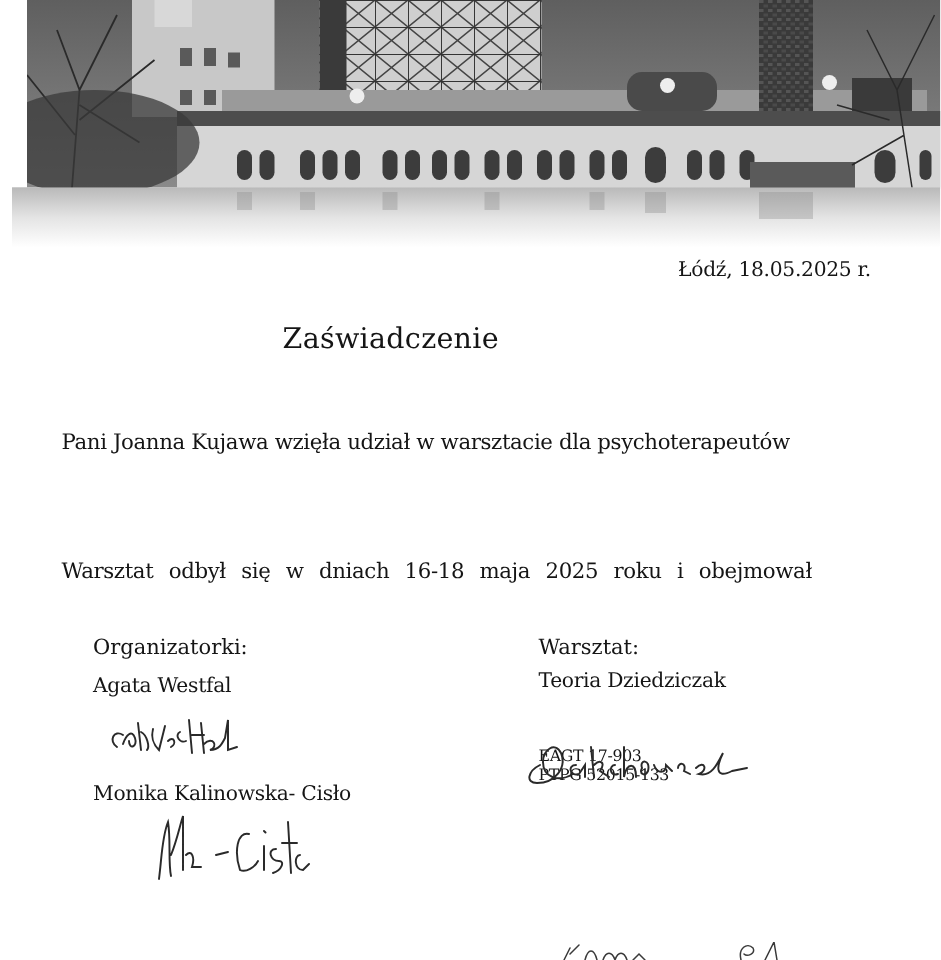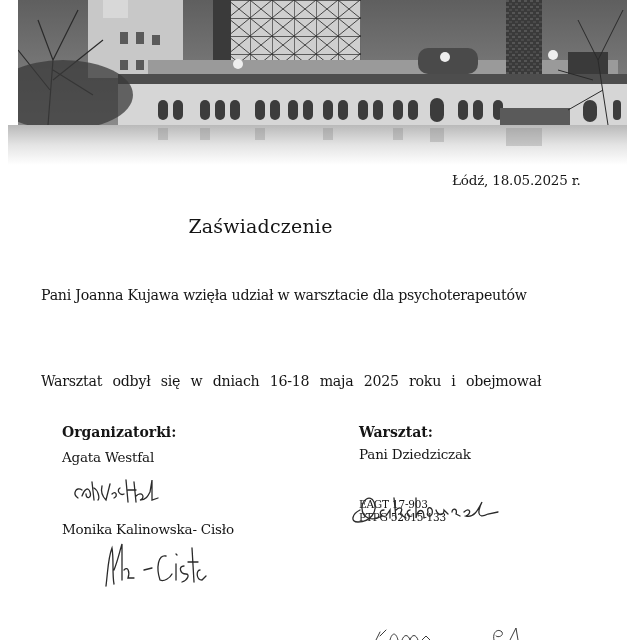--- a/index.html
+++ b/index.html
@@ -13,21 +13,21 @@
   
   .date { position: absolute; left: 452px; top: 172px; font-size: 13.5px; letter-spacing: -0.2px; text-align: right; }
   .title { position: absolute; left: 0; width: 521px; top: 215px; text-align: center;
            font-size: 19px; letter-spacing: 0.2px; }
   .para { position: absolute; left: 41px; width: 560px; font-size: 14.2px; line-height: 25px;
           letter-spacing: -0.25px; }
   .p1 { top: 263px; margin-top: 20px; }
   .p2 { top: 328px; word-spacing: 6px; margin-top: 41px; }
   .p2 .l2 { word-spacing: 0; }
 
-  .label { position: absolute; font-weight: bold; font-size: 14px; letter-spacing: 0px; }
+  .label { position: absolute; font-weight: normal; font-size: 14px; letter-spacing: 0px; }
   .name  { position: absolute; font-size: 13.5px; letter-spacing: -0.2px; }
   .small { position: absolute; font-size: 10.5px; letter-spacing: -0.2px; margin-top: 32px; }
 
   .org-label { left: 62px; top: 424px; }
   .org1-name { left: 62px; top: 449px; }
   .org2-name { left: 62px; top: 521px; text-align: center; }
   .tr-label  { left: 359px; top: 424px; }
   .tr-name   { left: 359px; top: 446px; }
   .tr-eagt   { left: 359px; top: 466px; }
   .tr-ptpg   { left: 359px; top: 479px; }
@@ -159,21 +159,21 @@
 
 <div class="name org2-name">Monika Kalinowska- Cisło</div>
 
 <div class="sig" style="left:100px; top:540px;">
   <svg width="110" height="52" viewBox="0 0 110 52">
     <path d="M6 46 C8 30 8 18 12 8 C14 20 12 34 14 44 M14 30 C18 20 20 10 22 4 L22 40 M24 30 C28 26 30 32 28 38 L34 38 M44 30 L52 28 M66 16 C58 14 56 28 60 40 C64 42 70 38 72 34 M76 24 L76 40 M76 14 L77 15 M84 26 C78 26 80 34 86 34 C90 34 88 40 82 42 M92 8 L94 42 M88 22 L98 22 M100 30 C96 30 96 40 102 40 L106 36" stroke="#2a2a2a" stroke-width="1.3" fill="none" stroke-linecap="round"></path>
   </svg>
 </div>
 
 <div class="label tr-label">Warsztat:</div>
-<div class="name tr-name">Pani Dziedziczak</div>
+<div class="name tr-name">Teoria Dziedziczak</div>
 <div class="small tr-eagt">EAGT 17-903</div>
 <div class="small tr-ptpg">PTPG 52015-133</div>
 
 <div class="sig" style="left:348px; top:492px;">
   <svg width="160" height="36" viewBox="0 0 160 36">
     <path d="M12 18 C4 22 2 30 10 30 C22 30 30 20 26 10 C22 2 14 8 14 16 C14 26 24 30 34 24 M36 18 C30 18 32 26 38 24 L42 18 L42 26 M46 6 L48 26 M48 18 C52 14 56 16 52 22 L58 26 M62 18 C58 18 58 26 64 24 M68 6 L68 26 C70 16 76 16 76 26 M80 20 C78 14 86 14 84 22 C82 26 78 24 80 20 M88 18 C90 24 96 24 96 18 L100 22 M104 20 C104 16 110 16 108 22 L112 24 M116 20 C122 14 124 22 118 24 C126 26 130 18 134 10 C130 18 128 28 140 22 L150 20" stroke="#2a2a2a" stroke-width="1.3" fill="none" stroke-linecap="round"></path>
   </svg>
 </div>
 
 <div class="sig" style="left:370px; top:628px;">

